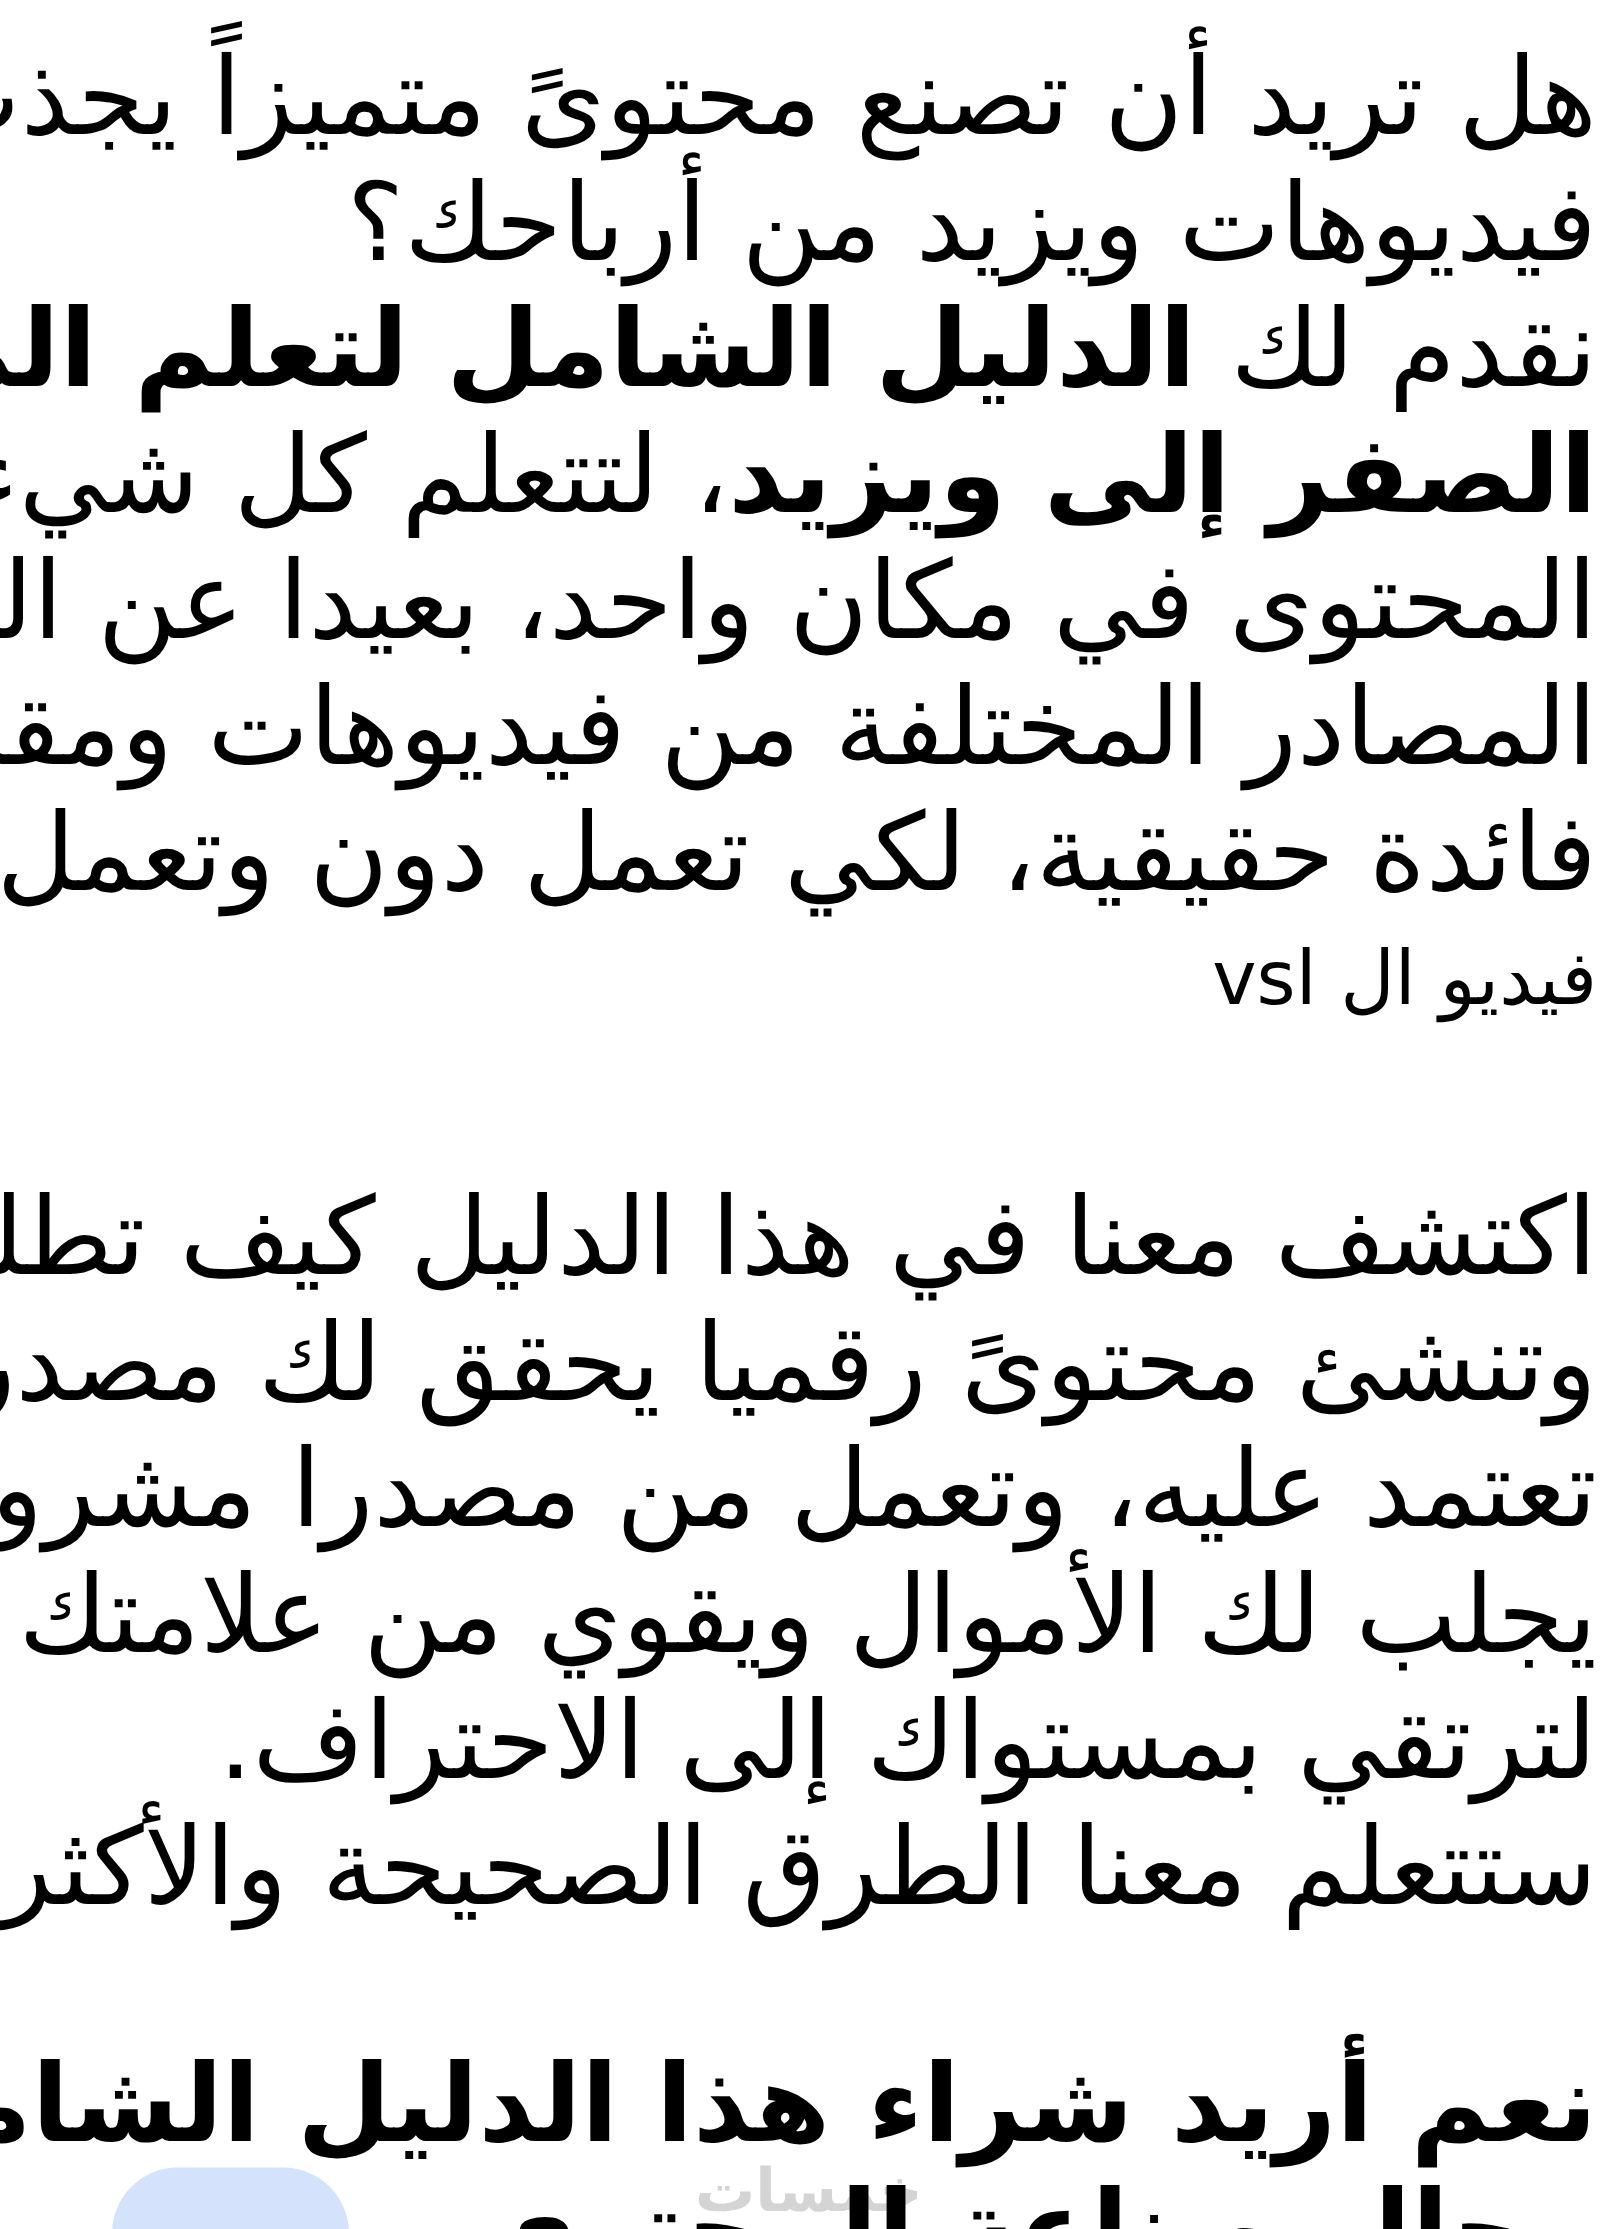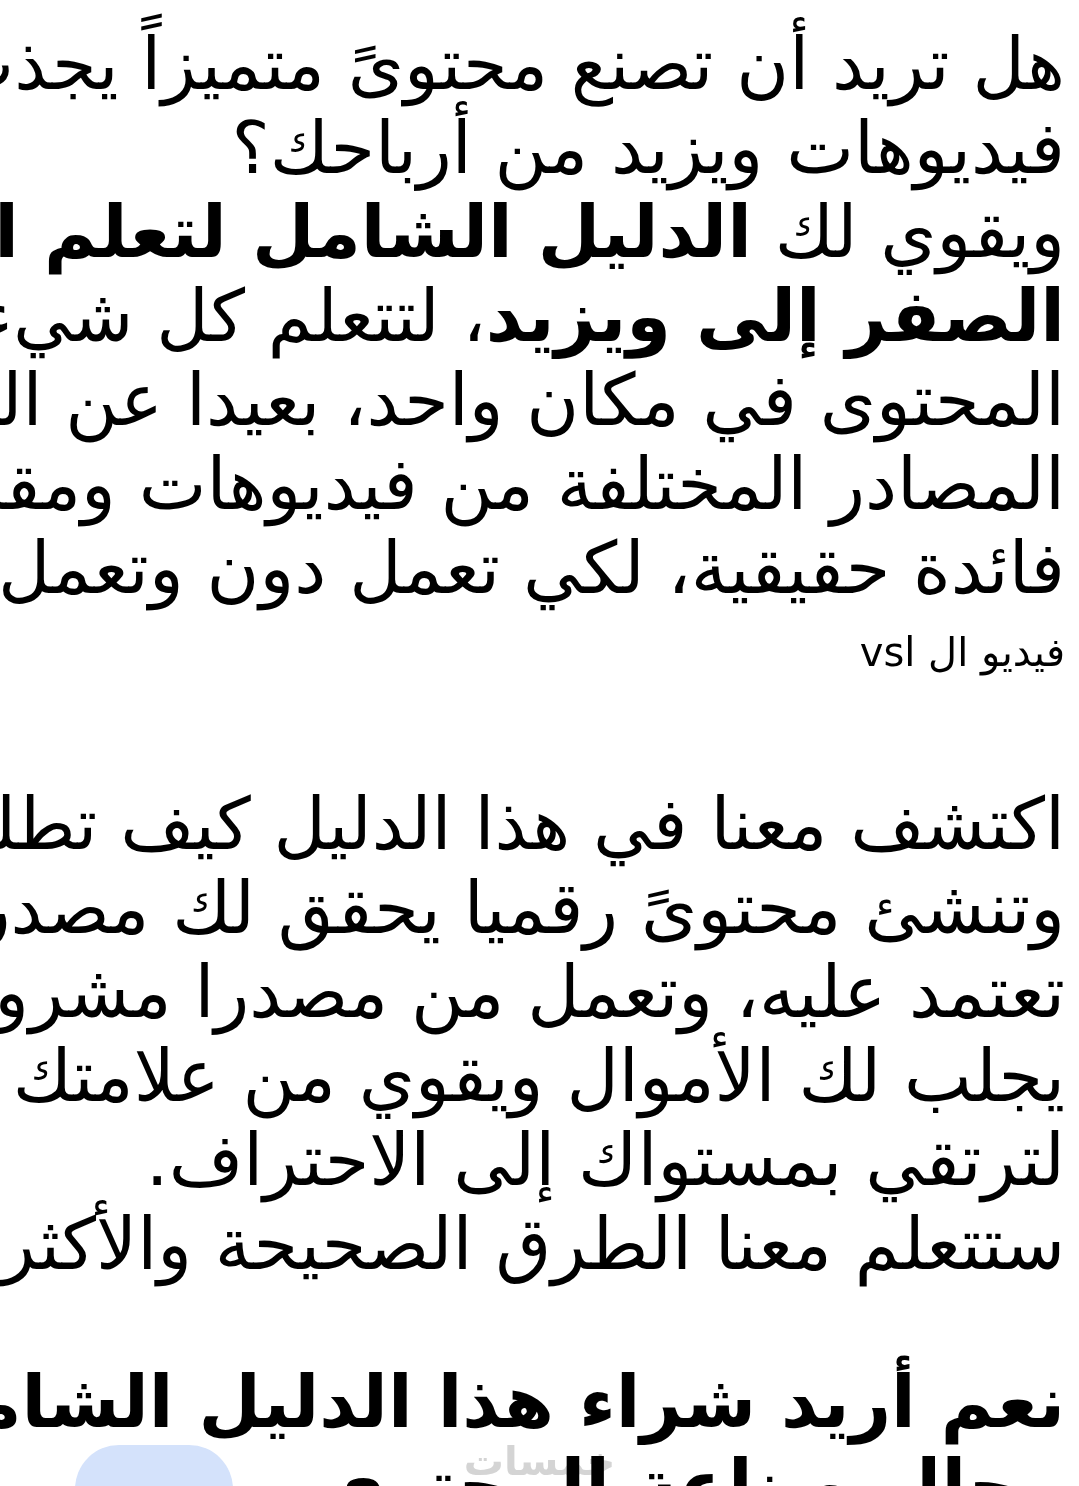--- a/index.html
+++ b/index.html
@@ -22,21 +22,21 @@
   .para { direction: rtl; }
   .para-body { margin-top: 88px; }
   .para-cta  { margin-top: 74px; }
   .line {
     font-size: 72px;
     line-height: 84px;
     white-space: nowrap;
   }
   .line span { white-space: pre; }
   .line .b { font-weight: bold; }
-  .line.sans-small { font-size: 40px; padding-left: 19px; }
+  .line.sans-small { font-size: 50px; padding-left: 19px; }
   .watermark {
     position: absolute;
     z-index: 1;
     top: 1420px;
     left: 50%;
     transform: translateX(-50%);
     font-size: 40px;
     font-weight: bold;
     letter-spacing: 1px;
     direction: rtl;
@@ -51,21 +51,21 @@
     border-radius: 44px;
   }
 </style>
 </head>
 <body>
 
 <div class="doc" id="doc">
     <div class="para para-intro">
       <div class="line"><span>هل تريد أن تصنع محتوىً متميزاً يجذب لك</span></div>
       <div class="line"><span>فيديوهات ويزيد من أرباحك؟</span></div>
-      <div class="line"><span>ويقوي لك </span><span class="b">الدليل الشامل لتعلم المحتوى من</span></div>
+      <div class="line"><span>نقدم لك </span><span class="b">الدليل الشامل لتعلم المحتوى من</span></div>
       <div class="line"><span class="b">الصفر إلى ويزيد</span><span>، لتتعلم كل شيء عن صناعة</span></div>
       <div class="line"><span>المحتوى في مكان واحد، بعيدا عن التشتت بين</span></div>
       <div class="line"><span>المصادر المختلفة من فيديوهات ومقالات بلا</span></div>
       <div class="line"><span>فائدة حقيقية، لكي تعمل دون وتعمل.</span></div>
       <div class="line sans-small"><span>فيديو ال vsl</span></div>
     </div>
     <div class="para para-body">
       <div class="line"><span>اكتشف معنا في هذا الدليل كيف تطلق إبداعك</span></div>
       <div class="line"><span>وتنشئ محتوىً رقميا يحقق لك مصدرا وتعمل</span></div>
       <div class="line"><span>تعتمد عليه، وتعمل من مصدرا مشروعا قويًّا</span></div>

